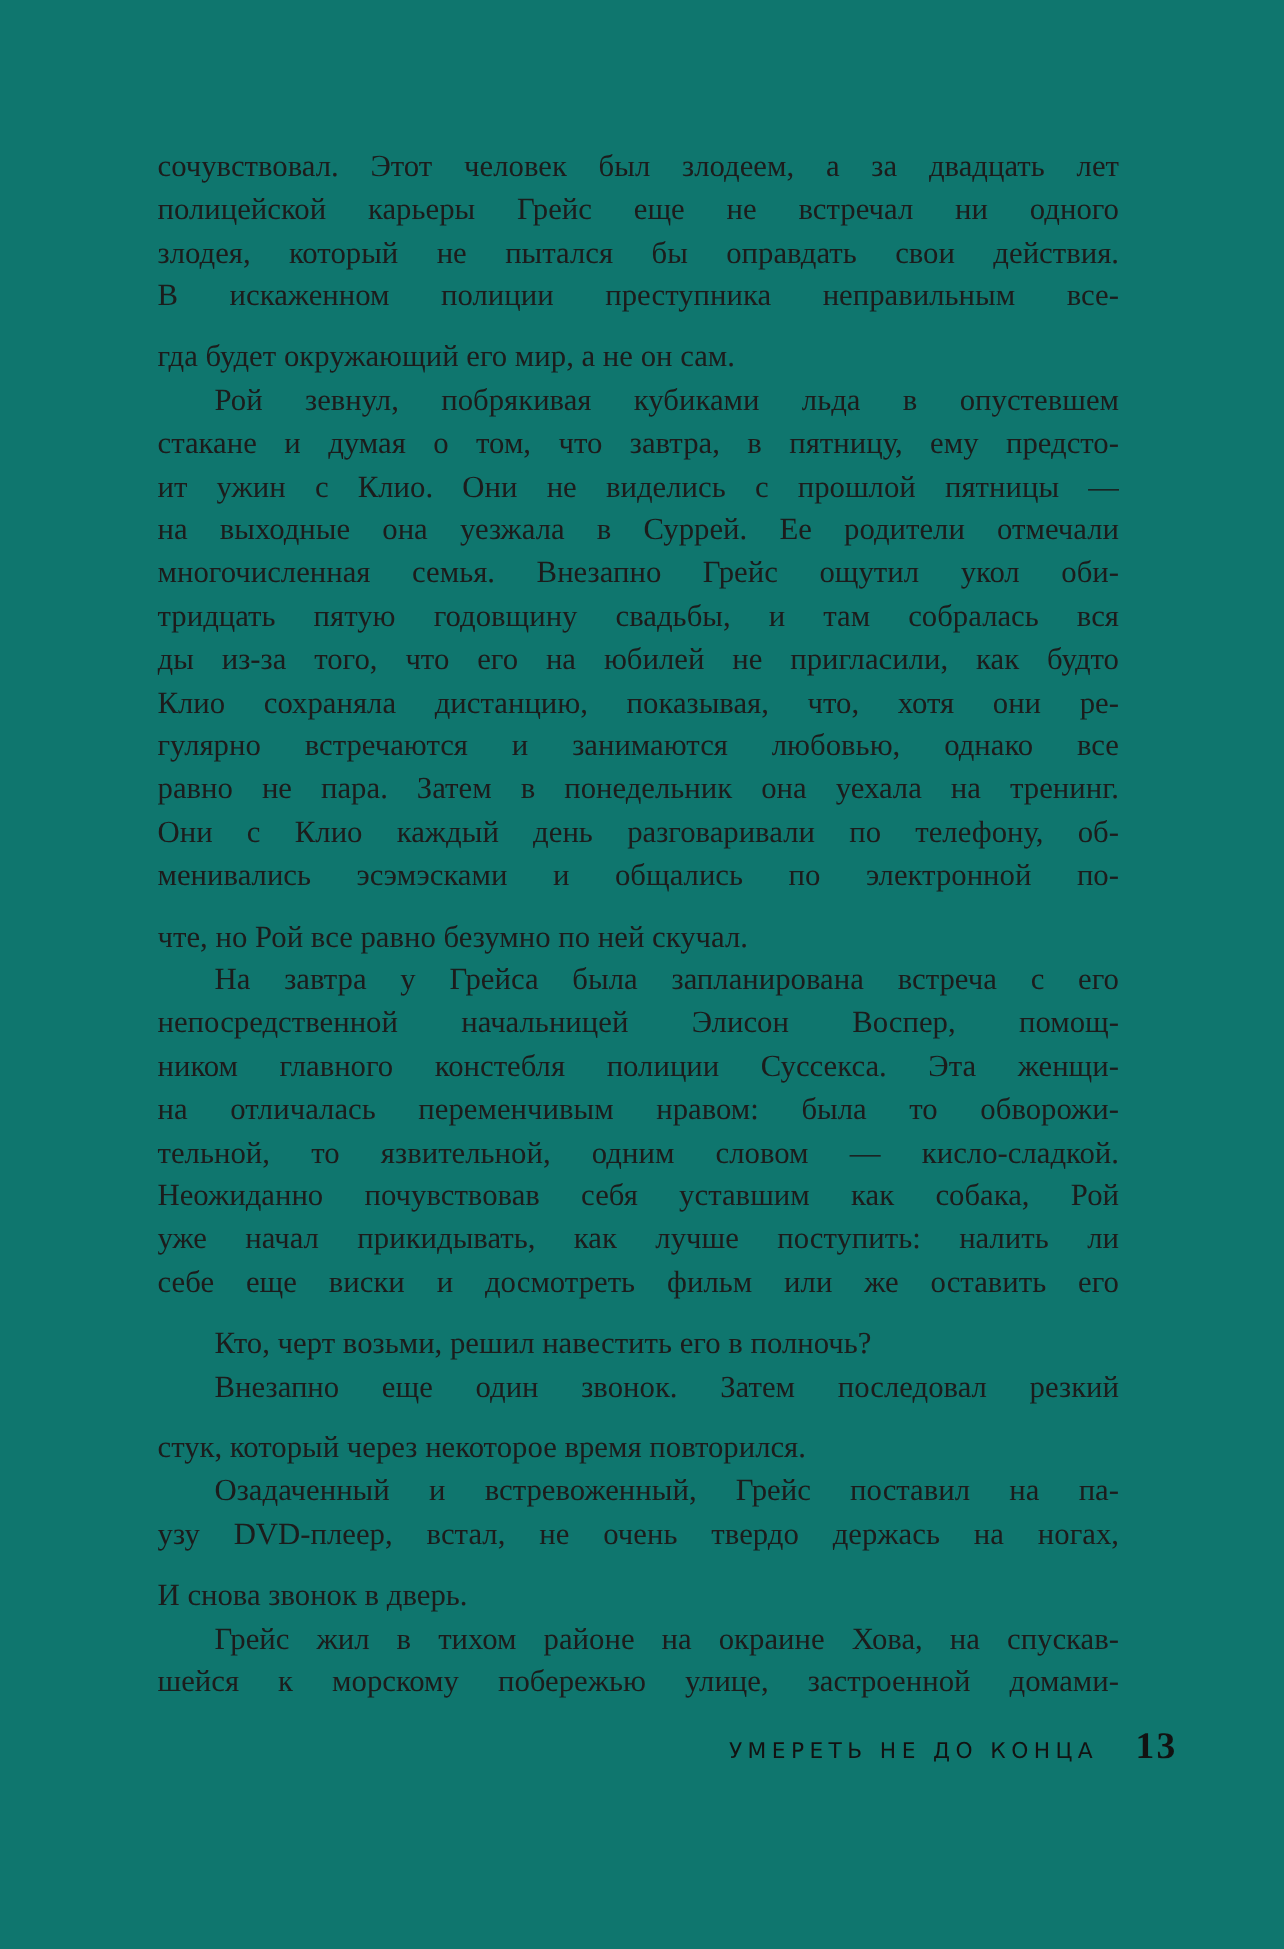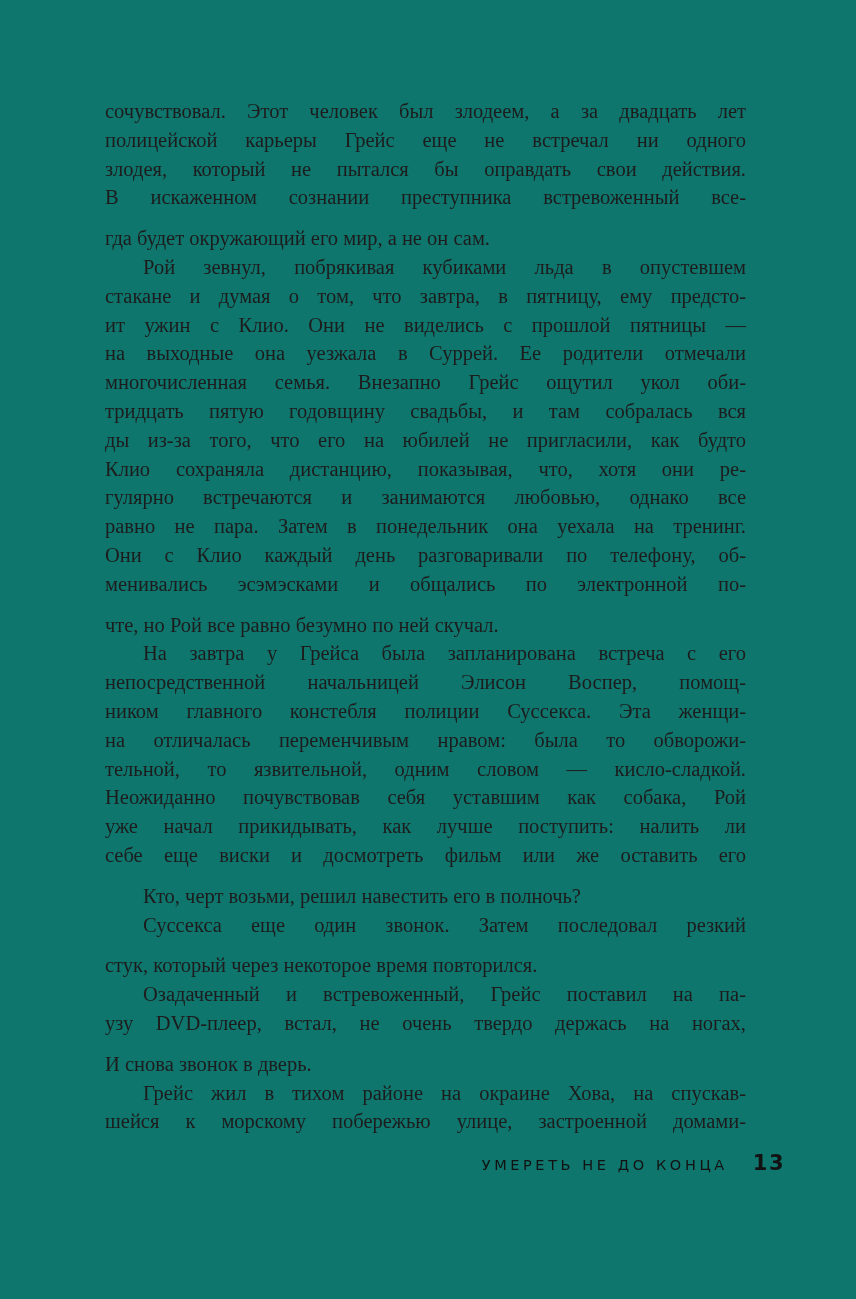--- a/index.html
+++ b/index.html
@@ -51,34 +51,35 @@
     gap: 25px;
     font-family: "DejaVu Sans", sans-serif;
     color: #121212;
   }
   .running-title {
     font-size: 14.5px;
     letter-spacing: 3.6px;
     font-weight: 400;
   }
   .page-number {
-    font-size: 21px;
+    font-size: 25px;
     font-weight: 700;
     letter-spacing: 1.5px;
+    font-family: Liberation Serif, serif;
   }
 </style>
 </head>
 <body>
 
 <div class="page">
   <div class="text-block">
       <div class="line">сочувствовал. Этот человек был злодеем, а за двадцать лет</div>
       <div class="line">полицейской карьеры Грейс еще не встречал ни одного</div>
       <div class="line">злодея, который не пытался бы оправдать свои действия.</div>
-      <div class="line">В искаженном сознании преступника встревоженный все-</div>
+      <div class="line">В искаженном полиции преступника неправильным все-</div>
       <div class="line para-end">гда будет окружающий его мир, а не он сам.</div>
       <div class="line indent">Рой зевнул, побрякивая кубиками льда в опустевшем</div>
       <div class="line">стакане и думая о том, что завтра, в пятницу, ему предсто-</div>
       <div class="line">ит ужин с Клио. Они не виделись с прошлой пятницы —</div>
       <div class="line">на выходные она уезжала в Суррей. Ее родители отмечали</div>
       <div class="line">многочисленная семья. Внезапно Грейс ощутил укол оби-</div>
       <div class="line">тридцать пятую годовщину свадьбы, и там собралась вся</div>
       <div class="line">ды из-за того, что его на юбилей не пригласили, как будто</div>
       <div class="line">Клио сохраняла дистанцию, показывая, что, хотя они ре-</div>
       <div class="line">гулярно встречаются и занимаются любовью, однако все</div>
@@ -88,21 +89,21 @@
       <div class="line para-end">чте, но Рой все равно безумно по ней скучал.</div>
       <div class="line indent">На завтра у Грейса была запланирована встреча с его</div>
       <div class="line">непосредственной начальницей Элисон Воспер, помощ-</div>
       <div class="line">ником главного констебля полиции Суссекса. Эта женщи-</div>
       <div class="line">на отличалась переменчивым нравом: была то обворожи-</div>
       <div class="line">тельной, то язвительной, одним словом — кисло-сладкой.</div>
       <div class="line">Неожиданно почувствовав себя уставшим как собака, Рой</div>
       <div class="line">уже начал прикидывать, как лучше поступить: налить ли</div>
       <div class="line">себе еще виски и досмотреть фильм или же оставить его</div>
       <div class="line indent para-end">Кто, черт возьми, решил навестить его в полночь?</div>
-      <div class="line indent">Суссекса еще один звонок. Затем последовал резкий</div>
+      <div class="line indent">Внезапно еще один звонок. Затем последовал резкий</div>
       <div class="line para-end">стук, который через некоторое время повторился.</div>
       <div class="line indent">Озадаченный и встревоженный, Грейс поставил на па-</div>
       <div class="line">узу DVD-плеер, встал, не очень твердо держась на ногах,</div>
       <div class="line para-end">И снова звонок в дверь.</div>
       <div class="line indent">Грейс жил в тихом районе на окраине Хова, на спускав-</div>
       <div class="line">шейся к морскому побережью улице, застроенной домами-</div>
     </div>
   <div class="footer">
     <span class="running-title">УМЕРЕТЬ НЕ ДО КОНЦА</span>
     <span class="page-number">13</span>

